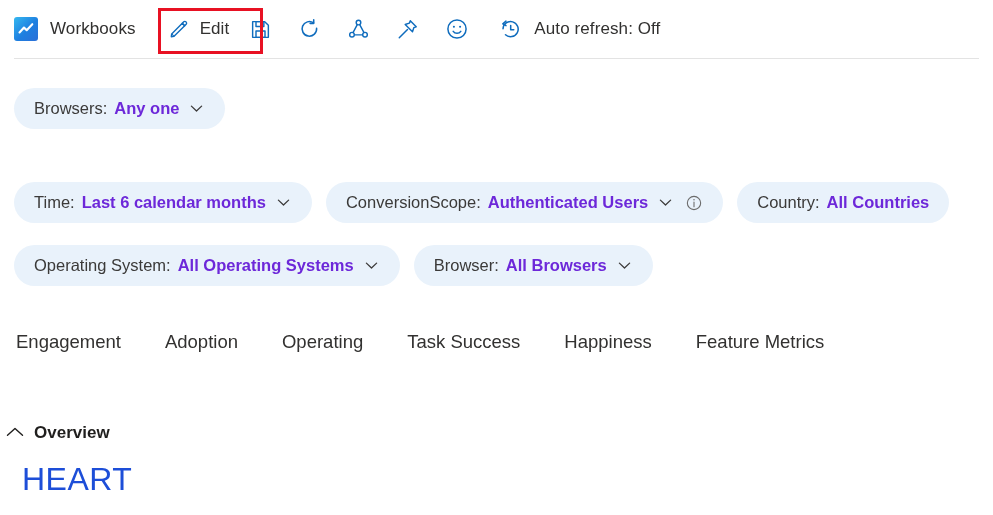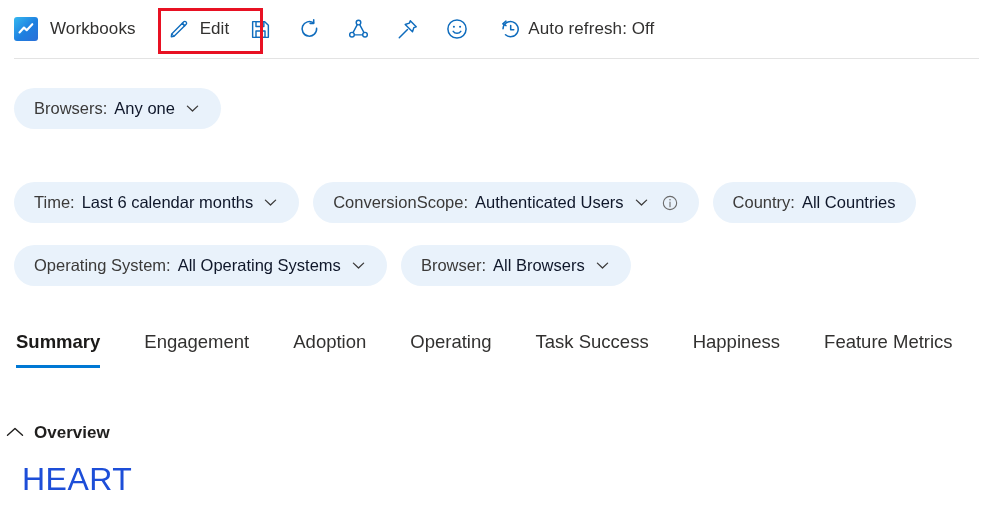--- a/index.html
+++ b/index.html
@@ -79,21 +79,21 @@
     height: 41px;
     box-sizing: border-box;
     padding: 0 20px;
     border-radius: 21px;
     background: #e9f2fb;
     font-size: 16.5px;
     color: #323130;
     white-space: nowrap;
   }
   .pill .lead { color: #3b3a39; font-weight: 400; }
-  .pill .val  { color: #0f172a; font-weight: 400; }
+  .pill .val  { color: #6d28d9; font-weight: 700; }
   .chev { display: inline-flex; align-items: center; margin-left: 2px; color: #3b3a39; }
   .infoi { display: inline-flex; align-items: center; margin-left: 4px; color: #5a5a5a; }
 
   .pill-row { position: absolute; display: flex; align-items: center; }
   #row-resource { left: 14px; top: 88px; }
   #row-two      { left: 14px; top: 182px; gap: 14px; }
   #row-three    { left: 14px; top: 245px; gap: 14px; }
 
   
   .tabs {
@@ -210,21 +210,21 @@
       <svg width="24" height="24" viewBox="0 0 24 24" aria-hidden="true">
         <circle cx="12" cy="12" r="9.1" fill="none" stroke="#0f6cbd" stroke-width="1.5"></circle>
         <circle cx="8.9" cy="9.8" r="1.05" fill="#0f6cbd"></circle>
         <circle cx="15.1" cy="9.8" r="1.05" fill="#0f6cbd"></circle>
         <path d="M8.2 14.3 a4.6 4.6 0 0 0 7.6 0" fill="none" stroke="#0f6cbd" stroke-width="1.5" stroke-linecap="round"></path>
       </svg>
     </span>
   </div>
 
 
-  <div class="tb-item" style="gap:6px;">
+  <div class="tb-item" style="gap:12px;">
     <span class="tb-icon">
       <svg width="23" height="23" viewBox="0 0 24 24" aria-hidden="true">
         <path d="M4.2 11.2 a7.9 7.9 0 1 1 2.6 6.3" fill="none" stroke="#0f6cbd" stroke-width="1.6" stroke-linecap="round"></path>
         <path d="M7.3 3.3 L4.0 6.2 L7.3 8.0" fill="none" stroke="#0f6cbd" stroke-width="1.6" stroke-linecap="round" stroke-linejoin="round"></path>
         <path d="M12.2 7.8 V12.2 H15.4" fill="none" stroke="#0f6cbd" stroke-width="1.6" stroke-linecap="round" stroke-linejoin="round"></path>
       </svg>
     </span>
     <span class="tb-label">Auto refresh: Off</span>
   </div>
 
@@ -299,21 +299,20 @@
     <span class="chev">
       <svg width="17" height="17" viewBox="0 0 20 20" aria-hidden="true">
           <path d="M4 7.2 L10 13 L16 7.2" fill="none" stroke="#3b3a39" stroke-width="1.5" stroke-linecap="round" stroke-linejoin="round"></path>
         </svg>
     </span>
   </div>
 
 </div>
 
 <div class="tabs">
-  <div class="tab active">Summary</div>
   <div class="tab">Engagement</div>
   <div class="tab">Adoption</div>
   <div class="tab">Operating</div>
   <div class="tab">Task Success</div>
   <div class="tab">Happiness</div>
   <div class="tab">Feature Metrics</div>
 </div>
 
 <div class="overview">
   <span style="display:inline-flex;align-items:center;">

